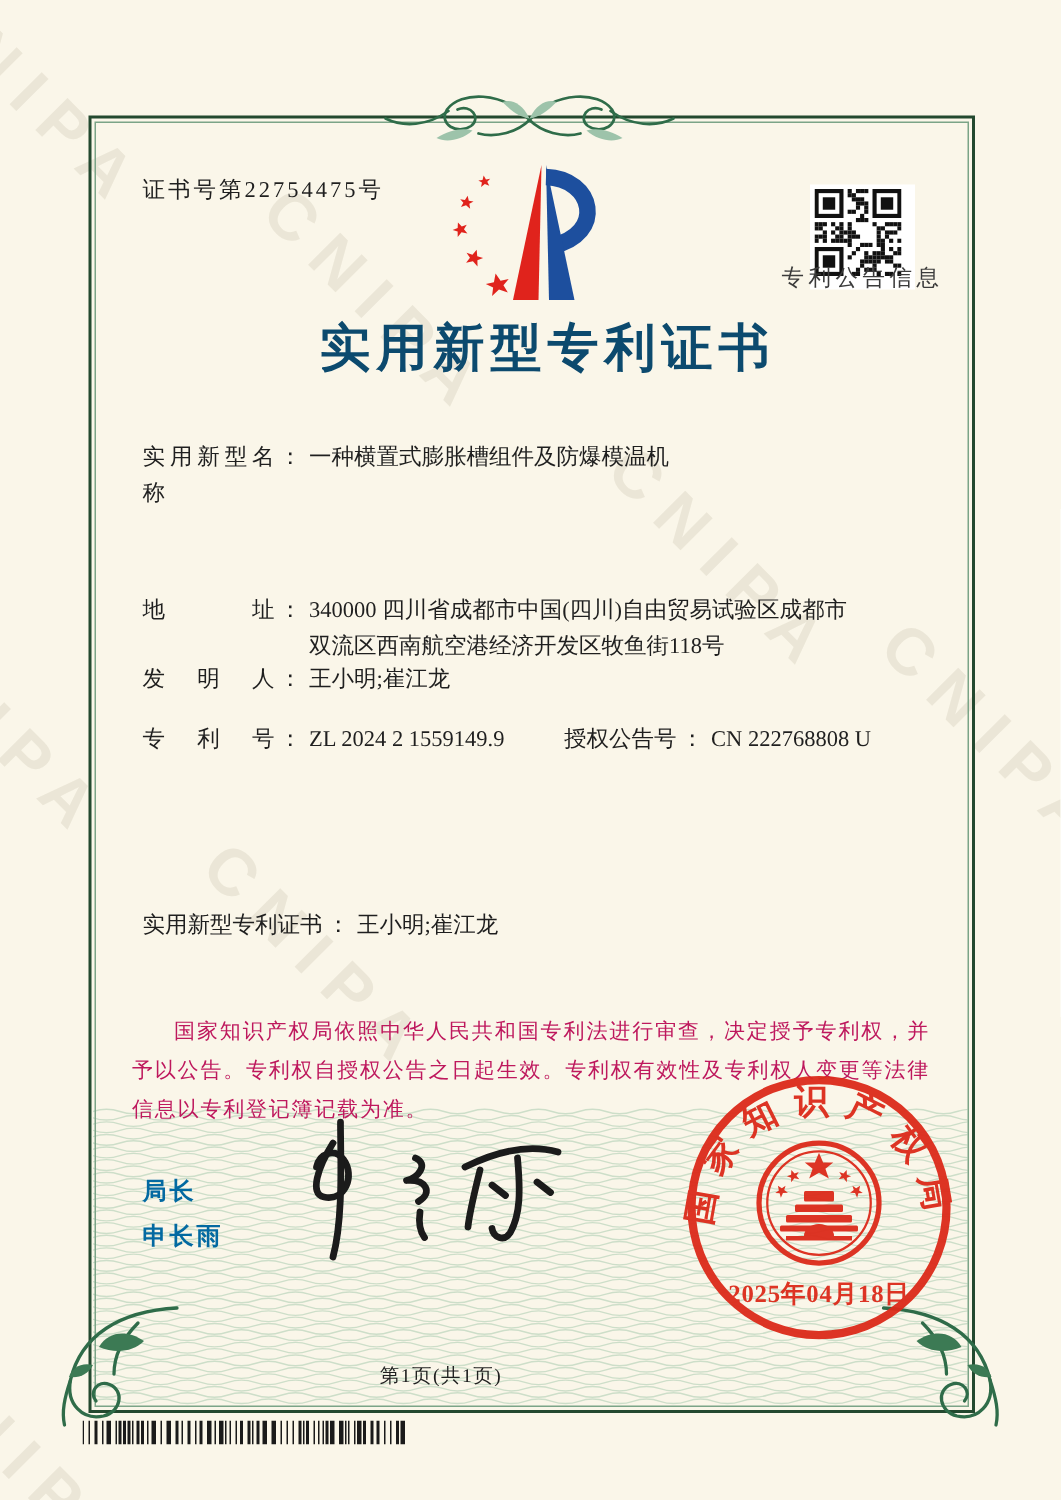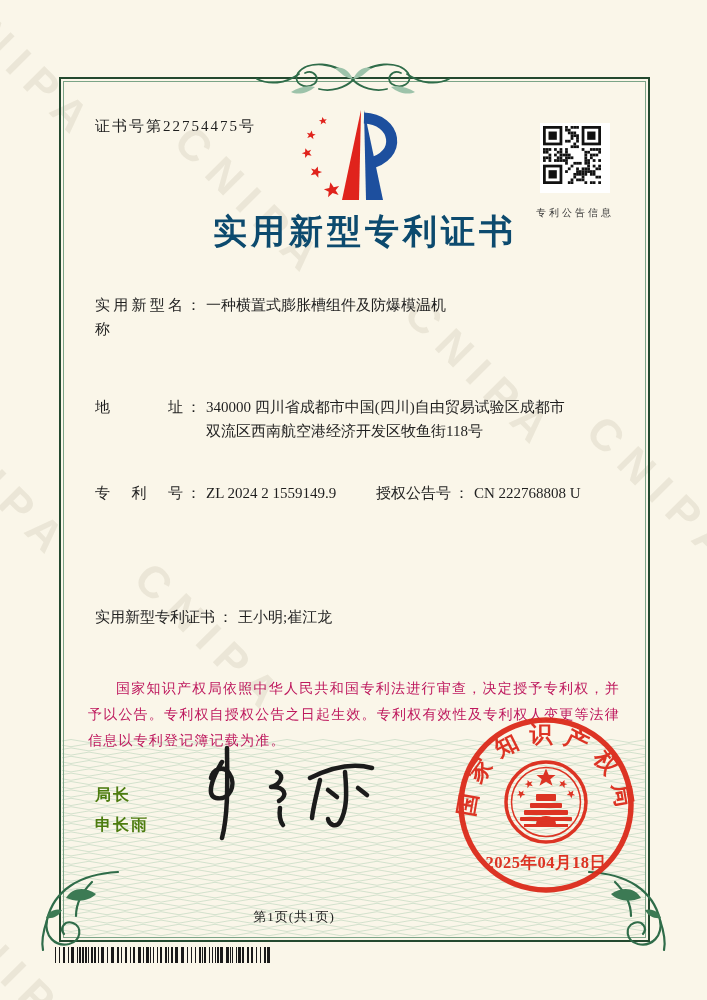--- a/index.html
+++ b/index.html
@@ -17,37 +17,37 @@
   .waves{position:absolute;left:62px;top:737px;width:583px;height:200px;z-index:0;}
   
   .flourish-top{position:absolute;left:253px;top:54px;width:200px;height:48px;z-index:3;}
   .corner{position:absolute;width:88px;height:88px;z-index:3;}
   .corner.left{left:34px;top:866px;}
   .corner.right{left:585px;top:866px;transform:scaleX(-1);}
   
   .cert-no{position:absolute;left:95px;top:117px;font-size:15px;letter-spacing:2px;z-index:3;}
   .logo{position:absolute;left:298px;top:106px;width:118px;height:108px;z-index:3;}
   .qr-box{position:absolute;left:540px;top:123px;width:64px;height:64px;background:#fff;padding:3px;z-index:3;}
-  .qr-caption{position:absolute;left:505px;top:206px;width:140px;text-align:center;font-size:10px;
+  .qr-caption{position:absolute;left:505px;top:176px;width:140px;text-align:center;font-size:15px;
               letter-spacing:3px;color:#3b3b3b;z-index:3;}
   .title{position:absolute;left:60px;top:209px;width:610px;text-align:center;font-size:34px;
          font-weight:bold;letter-spacing:4px;color:#0c4a6e;z-index:3;}
   
   .frow{position:absolute;left:95px;width:530px;font-size:15px;line-height:24px;z-index:3;}
   .f-label{display:inline-block;width:88px;text-align:justify;text-align-last:justify;vertical-align:top;}
   .f-label-wide{display:inline-block;vertical-align:top;}
   .f-colon{display:inline-block;margin:0 5px 0 3px;vertical-align:top;}
   .f-value{display:inline-block;vertical-align:top;max-width:370px;}
   .f-group2{position:absolute;left:281px;top:0;white-space:nowrap;text-align:center;}
   
   .statement{position:absolute;left:88px;top:676px;width:532px;font-size:14px;line-height:26px;
              letter-spacing:1.2px;text-indent:2em;text-align:justify;color:#be185d;z-index:3;}
   
   .signer{position:absolute;left:95px;top:780px;z-index:3;font-family:"Liberation Sans","DejaVu Sans",sans-serif;
-          font-size:16px;font-weight:600;letter-spacing:2px;color:#4d7c0f;line-height:30px;}
+          font-size:16px;font-weight:600;letter-spacing:2px;color:#0369a1;line-height:30px;}
   .signature{position:absolute;left:182px;top:742px;width:210px;height:105px;z-index:3;}
   
   .seal{position:absolute;left:451px;top:716px;width:190px;height:182px;z-index:4;opacity:.95;}
   
   .page-no{position:absolute;left:60px;top:908px;width:468px;text-align:center;font-size:13px;
            letter-spacing:1px;z-index:3;}
   .barcode{position:absolute;left:55px;top:947px;width:218px;height:16px;z-index:3;}
 </style>
 </head>
 <body>
@@ -308,20 +308,23 @@
 
   <div class="frow" style="top:293px">
     <span class="f-label">实用新型名称</span><span class="f-colon">：</span><span class="f-value">一种横置式膨胀槽组件及防爆模温机</span>
   </div>
 
 
   <div class="frow" style="top:395px">
     <span class="f-label">地址</span><span class="f-colon">：</span><span class="f-value" style="width:368px">340000 四川省成都市中国(四川)自由贸易试验区成都市双流区西南航空港经济开发区牧鱼街118号</span>
   </div>
 
+  <div class="frow" style="top:441px">
+    <span class="f-label">发明人</span><span class="f-colon">：</span><span class="f-value">王小明;崔江龙</span>
+  </div>
 
   <div class="frow" style="top:481px">
     <span class="f-label">专利号</span><span class="f-colon">：</span><span class="f-value">ZL 2024 2 1559149.9</span>
     <span class="f-group2">
       <span class="f-label-wide">授权公告号</span><span class="f-colon">：</span><span class="f-value">CN 222768808 U</span>
     </span>
   </div>
 
 
 

